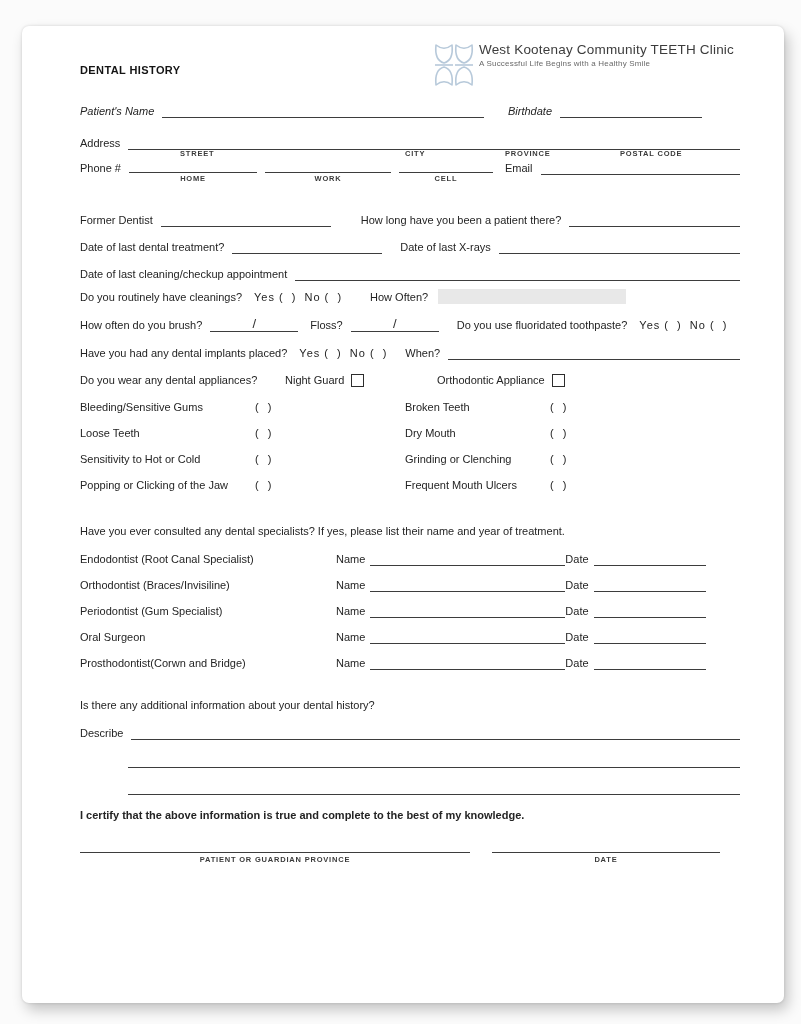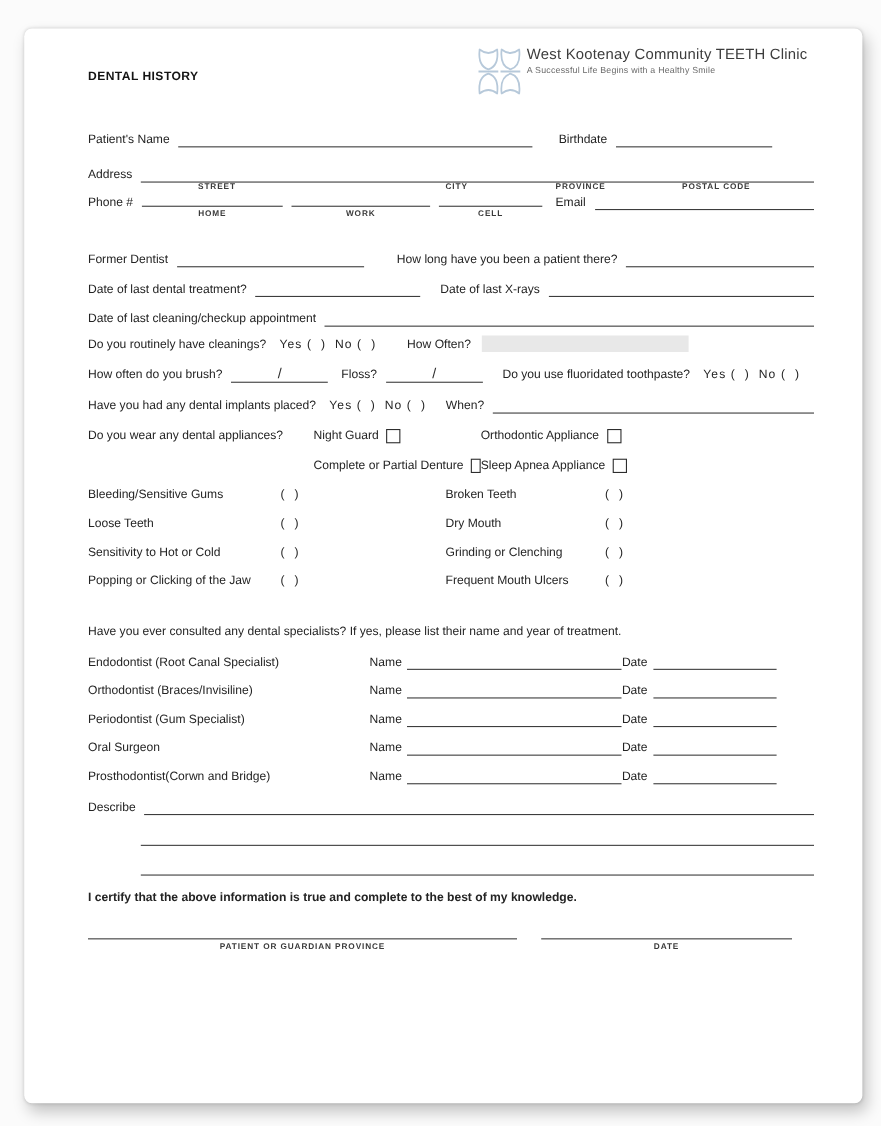--- a/index.html
+++ b/index.html
@@ -48,21 +48,21 @@
   .spec-row { display: flex; align-items: flex-end; font-size: 11px; height: 16px; padding-right: 45px; }
   .spec-label { width: 256px; flex: none; }
   .w193 { width: 195px; flex: none; margin-left: 5px; }
   .w112 { width: 112px; flex: none; margin-left: 5px; }
 
   .sig-row { display: flex; margin-top: 18px; padding-right: 20px; }
   .sig-col { display: flex; flex-direction: column; }
   .sig-cap { font-size: 7.5px; letter-spacing: .8px; color: #3a3a3a; text-align: center; margin-top: 2px; font-weight: bold; }
 
   
-  .mt-23 { margin-top: 25px; } .mt-16 { margin-top: 16px; } .mt-9 { margin-top: 9px; }
+  .mt-23 { margin-top: 10px; font-style: italic; } .mt-16 { margin-top: 16px; } .mt-9 { margin-top: 9px; }
   .mt-36 { margin-top: 36px; } .mt-11 { margin-top: 11px; } .mt-12 { margin-top: 12px; }
   .mt-7 { margin-top: 7px; } .mt-27 { margin-top: 27px; } .mt-10 { margin-top: 10px; }
   .mt-30 { margin-top: 30px; } .mt-26 { margin-top: 26px; }
   .ml-8 { margin-left: 8px; } .ml-12 { margin-left: 12px; } .ml-18 { margin-left: 18px; }
   .ml-24 { margin-left: 24px; } .ml-30 { margin-left: 30px; }
   .gap-205 { width: 205px; flex: none; }
   .col-390 { width: 390px; flex: none; }
   .app-col2 { width: 152px; flex: none; display: flex; align-items: flex-end; }
 </style>
 </head>
@@ -175,29 +175,20 @@
   <div class="row mt-11">
     <span class="lbl gap-205">Do you wear any dental appliances?</span>
     <span class="app-col2">
       <span class="lbl">Night Guard</span>
       <span class="cbx"></span>
     </span>
     <span class="lbl">Orthodontic Appliance</span>
     <span class="cbx"></span>
   </div>
 
-  <div class="row mt-11">
-    <span class="gap-205"></span>
-    <span class="app-col2">
-      <span class="lbl">Complete or Partial Denture</span>
-      <span class="cbx"></span>
-    </span>
-    <span class="lbl">Sleep Apnea Appliance</span>
-    <span class="cbx"></span>
-  </div>
 
 
   <div class="sym-grid mt-11">
     <span class="lbl">Bleeding/Sensitive Gums</span>
     <span class="lbl mark">(&nbsp;&nbsp;)</span>
     <span class="lbl">Broken Teeth</span>
     <span class="lbl mark">(&nbsp;&nbsp;)</span>
   </div>
   <div class="sym-grid mt-10">
     <span class="lbl">Loose Teeth</span>
@@ -256,20 +247,23 @@
   </div>
   <div class="spec-row mt-10">
     <span class="lbl spec-label">Prosthodontist(Corwn and Bridge)</span>
     <span class="lbl">Name</span>
     <span class="line w193"></span>
     <span class="grow"></span>
     <span class="lbl">Date</span>
     <span class="line w112"></span>
   </div>
 
+  <div class="row mt-26">
+    <span class="lbl">Is there any additional information about your dental history?</span>
+  </div>
 
   <div class="row mt-12">
     <span class="lbl">Describe</span>
     <span class="line grow ml-8"></span>
   </div>
   <div class="row mt-12">
     <span style="width:48px"></span>
     <span class="line grow"></span>
   </div>
   <div class="row mt-11">

